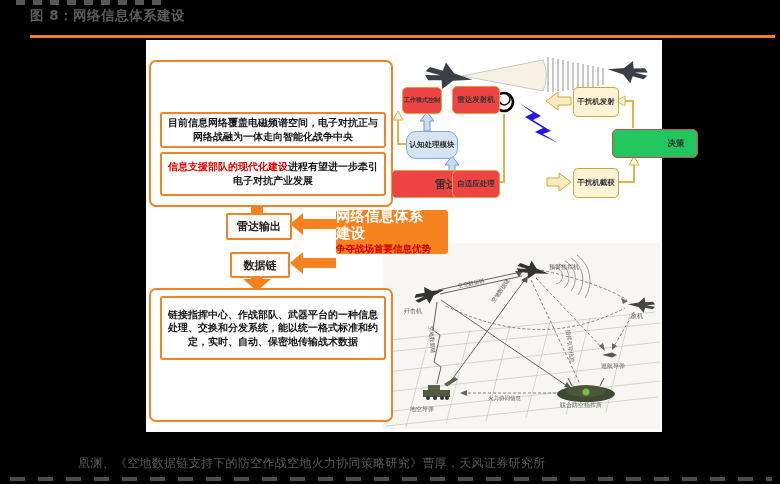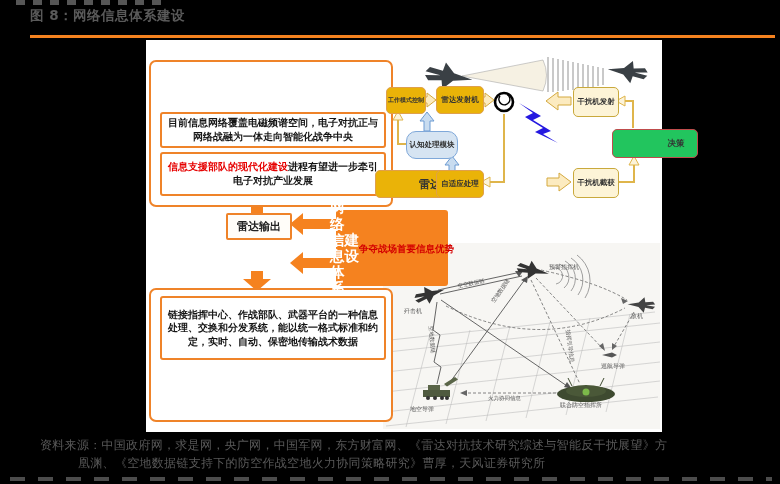--- a/index.html
+++ b/index.html
@@ -15,28 +15,28 @@
   .white{position:absolute;left:146px;top:40px;width:516px;height:392px;background:#fff;z-index:1;}
   svg.art{position:absolute;left:0;top:0;z-index:2;pointer-events:none;}
   .obox{position:absolute;border:2.5px solid #ef8329;border-radius:7px;background:#fff;z-index:3;}
   .ibox{position:absolute;border:2px solid #ef8329;border-radius:3px;background:#fff;
         display:flex;align-items:center;justify-content:center;text-align:center;
         font-size:10px;font-weight:700;line-height:1.36;color:#151515;padding:1px 2px;z-index:4;}
   .red{color:#e60000;}
   .midbox{position:absolute;border:2px solid #ef8329;border-radius:2px;background:#fffdf9;
         display:flex;align-items:center;justify-content:center;font-size:11px;font-weight:700;
         color:#222;z-index:4;}
-  .center-box{position:absolute;left:336px;top:210px;width:112px;height:76px;background:#f5821f;
-        border-radius:3px;display:flex;flex-direction:row;align-items:center;justify-content:center;
+  .center-box{position:absolute;left:336px;top:210px;width:112px;height:44px;background:#f5821f;
+        border-radius:3px;display:flex;flex-direction:column;align-items:flex-start;justify-content:center;
         z-index:4;}
   .cb-title{font-size:14.5px;font-weight:700;color:#fff;line-height:1.12;text-align:center;}
   .cb-sub{font-size:9.5px;font-weight:700;color:#d40000;margin-top:2px;white-space:nowrap;}
   .fc{position:absolute;border-radius:5px;display:flex;align-items:center;justify-content:center;
         font-weight:700;color:#333;z-index:4;text-align:center;white-space:nowrap;}
-  .fc-peach{background:#eab308;border:1.5px solid #dfa04c;}
+  .fc-peach{background:#ef4444;border:1.5px solid #dfa04c;margin-left:16px;}
   .fc-yellow{background:#fdf4d7;border:1.5px solid #c9a93c;}
   .fc-blue{background:#d6e4f2;border:1.5px solid #7fa8d9;}
   .fc-pink{background:#22c55e;border:1.5px solid #bf4c4c;padding-left:42px;}
   .footer-line{position:absolute;font-size:12px;color:#595959;letter-spacing:.3px;white-space:nowrap;}
 </style>
 </head>
 <body>
 
 <div class="page">
 
@@ -205,20 +205,23 @@
   <div class="ibox" style="left:160px;top:112px;width:218px;height:30px;">
     <div><span>目前信息网络覆盖电磁频谱空间，电子对抗正与网络战融为一体走向智能化战争中央</span></div>
   </div>
   <div class="ibox" style="left:160px;top:152px;width:218px;height:38px;">
     <div><span class="red">信息支援部队的现代化建设</span><span>进程有望进一步牵引电子对抗产业发展</span></div>
   </div>
 
   <div class="midbox" style="left:226px;top:213px;width:62px;height:23px;">
     <span>雷达输出</span>
   </div>
+  <div class="midbox" style="left:230px;top:252px;width:56px;height:22px;">
+    <span>数据链</span>
+  </div>
 
   <div class="center-box">
     <div class="cb-title">网络信息体系</div>
     <div class="cb-title">建设</div>
     <div class="cb-sub">争夺战场首要信息优势</div>
   </div>
 
   <div class="obox" style="left:149px;top:288px;width:240px;height:130px;"></div>
   <div class="ibox" style="left:160px;top:296px;width:218px;height:58px;">
     <div><span>链接指挥中心、作战部队、武器平台的一种信息处理、交换和分发系统，能以统一格式标准和约定，实时、自动、保密地传输战术数据</span></div>
@@ -242,17 +245,16 @@
   <div class="fc fc-yellow" style="left:573px;top:87px;width:44px;height:28px;font-size:7.5px;">
       <span>干扰机发射</span>
     </div>
   <div class="fc fc-pink" style="left:612px;top:129px;width:42px;height:27px;font-size:8.5px;">
       <span>决策</span>
     </div>
   <div class="fc fc-yellow" style="left:573px;top:168px;width:44px;height:28px;font-size:7.5px;">
       <span>干扰机截获</span>
     </div>
 
-  <div class="footer-line" style="left:40px;top:437px;">资料来源：中国政府网，求是网，央广网，中国军网，东方财富网、《雷达对抗技术研究综述与智能反干扰展望》方</div>
   <div class="footer-line" style="left:78px;top:455px;">凰渊、《空地数据链支持下的防空作战空地火力协同策略研究》曹厚，天风证券研究所</div>
 
   <div class="artifact-bottom"></div>
 </div>
 
 </body></html>

